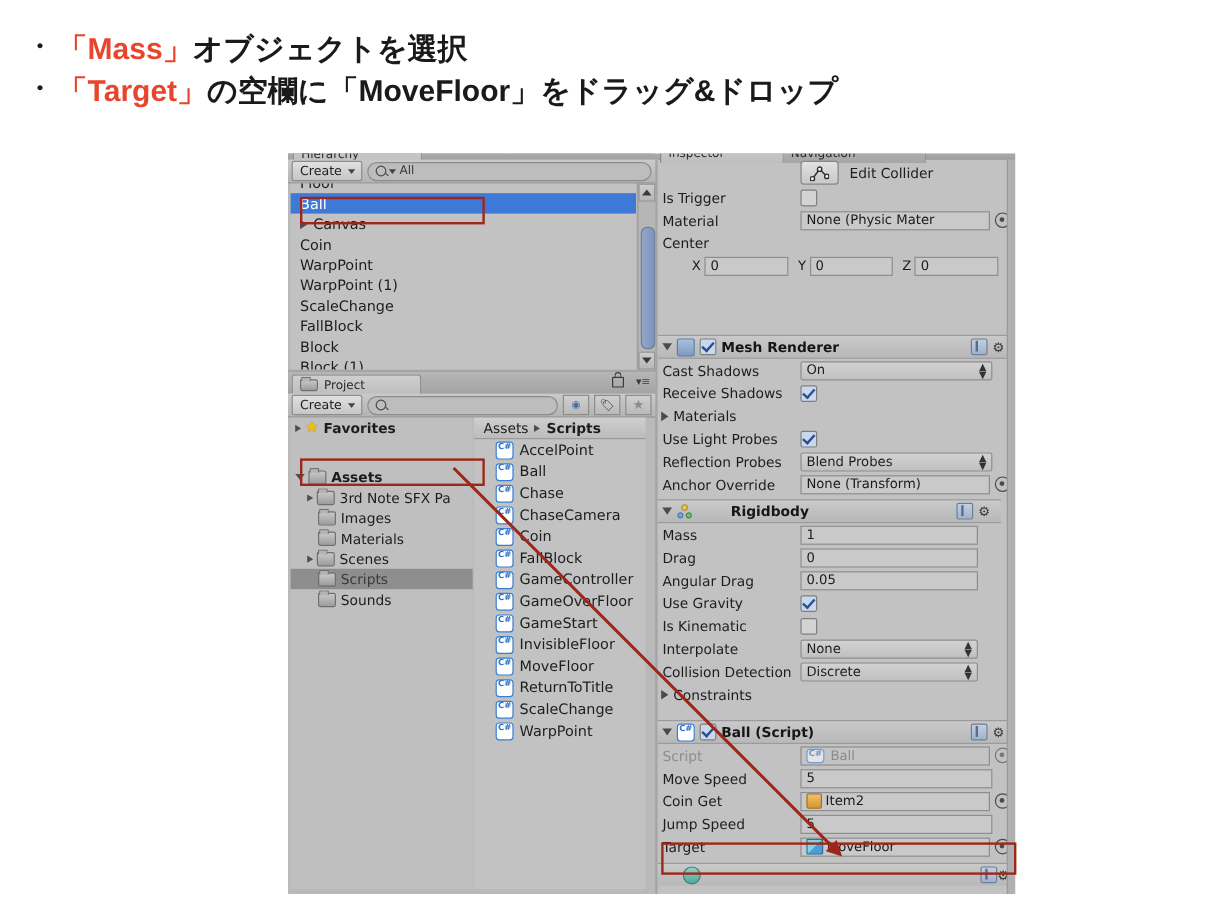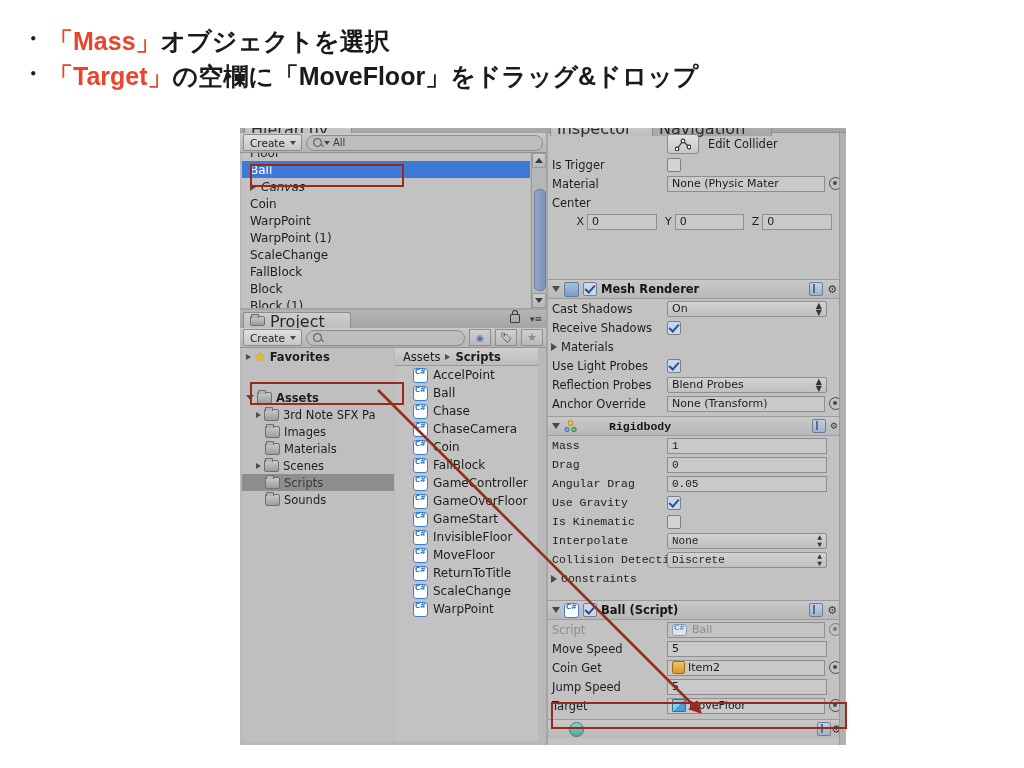--- a/index.html
+++ b/index.html
@@ -43,21 +43,21 @@
     background:linear-gradient(#b6b6b6,#a3a3a3);
     border-bottom:1px solid #8e8e8e;
   }
   .tab{
     position:absolute; top:1px; height:16px;
     background:linear-gradient(#cfcfcf,#bdbdbd);
     border:1px solid #8e8e8e; border-bottom:none;
     border-radius:3px 3px 0 0;
     display:flex; align-items:center; gap:3px;
     padding:0 8px 0 6px;
-    font-size:16px; color:#2a2a2a;
+    font-size:10px; color:#2a2a2a;
   }
   .toolrow{
     position:absolute; left:0; right:0; height:19px;
     background:linear-gradient(#cacaca,#b4b4b4);
     border-bottom:1px solid #939393;
     display:flex; align-items:center; padding:0 3px; gap:4px;
   }
   .createbtn{
     height:15px; padding:0 5px 0 6px; display:flex; align-items:center; gap:5px;
     background:linear-gradient(#e0e0e0,#c6c6c6);
@@ -231,21 +231,21 @@
     </div>
 
     <div class="h-list" style="top:25px;height:155px;">
       <div style="margin-top:-9px;">
         <div class="h-row">
           <span>Floor</span>
         </div>
         <div class="h-row sel">
           <span>Ball</span>
         </div>
-        <div class="h-row" style="padding-left:14px;font-style:italic;">
+        <div class="h-row" style="padding-left:14px;">
           <span class="h-arrow"></span>
           <span>Canvas</span>
         </div>
         <div class="h-row">
           <span>Coin</span>
         </div>
         <div class="h-row">
           <span>WarpPoint</span>
         </div>
         <div class="h-row">
@@ -506,21 +506,21 @@
         <span style="width:19px;flex:0 0 19px;"></span>
       </div>
       <div class="row">
         <span class="lbl">Anchor Override</span>
         <span class="field">None (Transform)</span>
         <span class="objsel"></span>
         <span style="width:4px;flex:0 0 4px;"></span>
       </div>
     </div>
 
-    <div style="position:absolute;left:0;top:288px;right:0;font-family:Liberation Mono, monospace;">
+    <div style="position:absolute;left:0;top:288px;right:12px;">
       <div class="comp-header">
         <span class="fold"></span>
         <span style="width:13px;height:13px;position:relative;">
           <svg width="13" height="13" viewBox="0 0 13 13">
               <circle cx="6.5" cy="3" r="2.4" fill="#e8c84a" stroke="#9b8020" stroke-width="0.8"></circle>
               <circle cx="3" cy="9.5" r="2.2" fill="#6fa5e0" stroke="#3a6ba3" stroke-width="0.8"></circle>
               <circle cx="10" cy="9.5" r="2.2" fill="#6fbf6f" stroke="#2f7a2f" stroke-width="0.8"></circle>
             </svg>
         </span>
         <span style="width:24px"></span>

